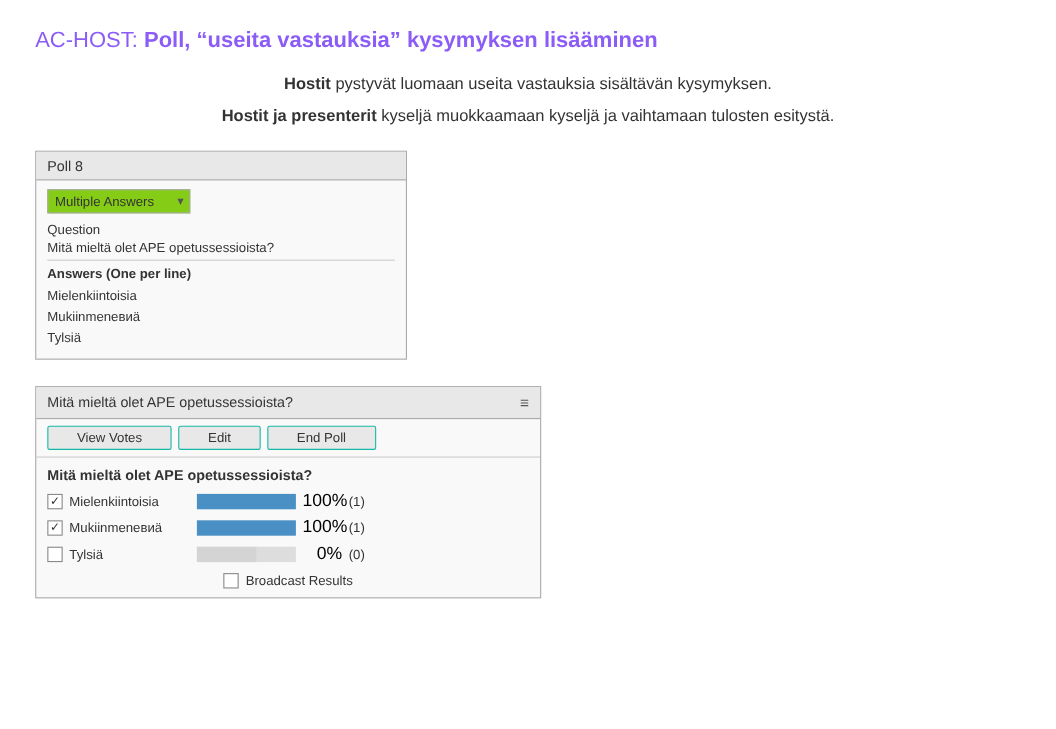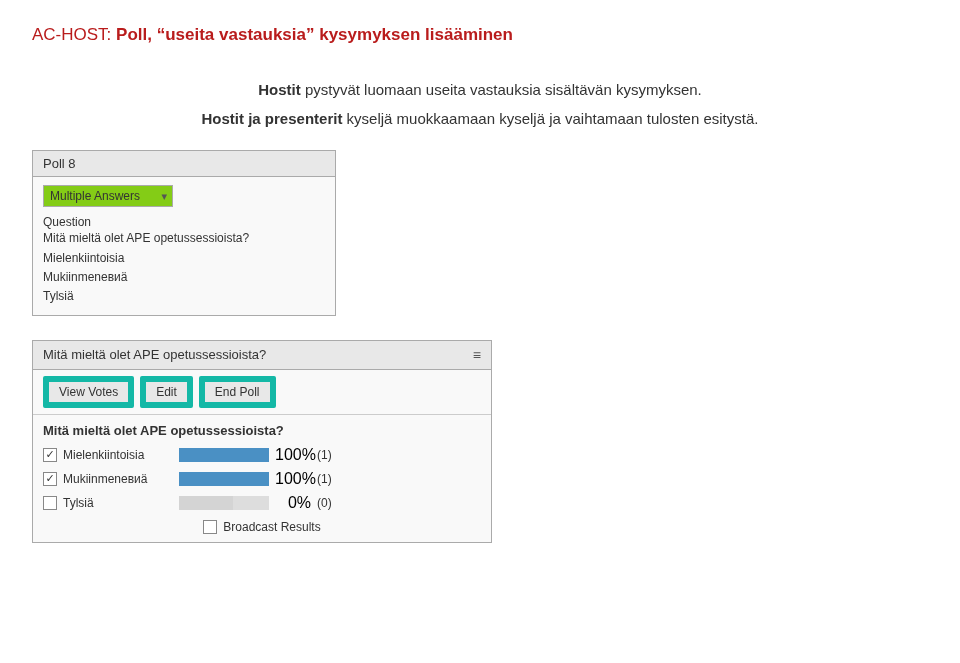--- a/index.html
+++ b/index.html
@@ -5,23 +5,23 @@
     * { box-sizing: border-box; margin: 0; padding: 0; }
     body {
       font-family: Arial, sans-serif;
       background: #fff;
       color: #222;
       padding: 24px 32px;
       font-size: 15px;
     }
 
     .page-title {
-      font-size: 17px;
-      color: #b91c1c;
-      margin-bottom: 33px;
+      font-size: 20px;
+      color: #8b5cf6;
+      margin-bottom: 16px;
       line-height: 1.3;
     }
     .page-title .prefix {
       font-weight: normal;
     }
     .page-title .bold-part {
       font-weight: bold;
     }
 
     .description {
@@ -32,21 +32,21 @@
       text-align: center;
     }
     .description .bold {
       font-weight: bold;
     }
 
     
     .poll-panel {
       border: 1px solid #aaa;
       background: #f9f9f9;
-      width: 304px;
+      width: 338px;
       margin: 20px 0 24px 0;
       padding: 0;
     }
     .poll-panel-header {
       background: #e8e8e8;
       border-bottom: 1px solid #aaa;
       padding: 5px 10px;
       font-size: 13px;
       color: #333;
       font-weight: normal;
@@ -137,23 +137,23 @@
       cursor: pointer;
     }
     .poll-display-actions {
       padding: 6px 10px;
       display: flex;
       align-items: center;
       gap: 6px;
       border-bottom: 1px solid #ccc;
     }
     .btn {
-      border: 6px solid #14b8a6;
+      border: 1px solid #14b8a6;
       background: #e8e8e8;
-      padding: 3px 10px;
+      padding: 3px 26px;
       font-size: 12px;
       cursor: pointer;
       color: #333;
       border-radius: 2px;
     }
     .poll-display-body {
       padding: 8px 10px;
     }
     .poll-question-title {
       font-size: 13px;
@@ -253,20 +253,21 @@
 <div class="poll-panel">
   <div class="poll-panel-header">Poll 8</div>
   <div class="poll-panel-body">
     <div class="poll-type-row">
       <div class="select-wrapper">
         <select class="poll-type-select"><option>Multiple Answers</option></select>
       </div>
     </div>
     <div class="field-label">Question</div>
     <div class="field-value">Mitä mieltä olet APE opetussessioista?</div>
+    <div class="section-label">Answers (One per line)</div>
     <div>
       <div class="answer-line">Mielenkiintoisia</div>
       <div class="answer-line">Mukiinmeneвиä</div>
       <div class="answer-line">Tylsiä</div>
     </div>
   </div>
 </div>
 
 <div class="poll-display-panel">
   <div class="poll-display-header">

